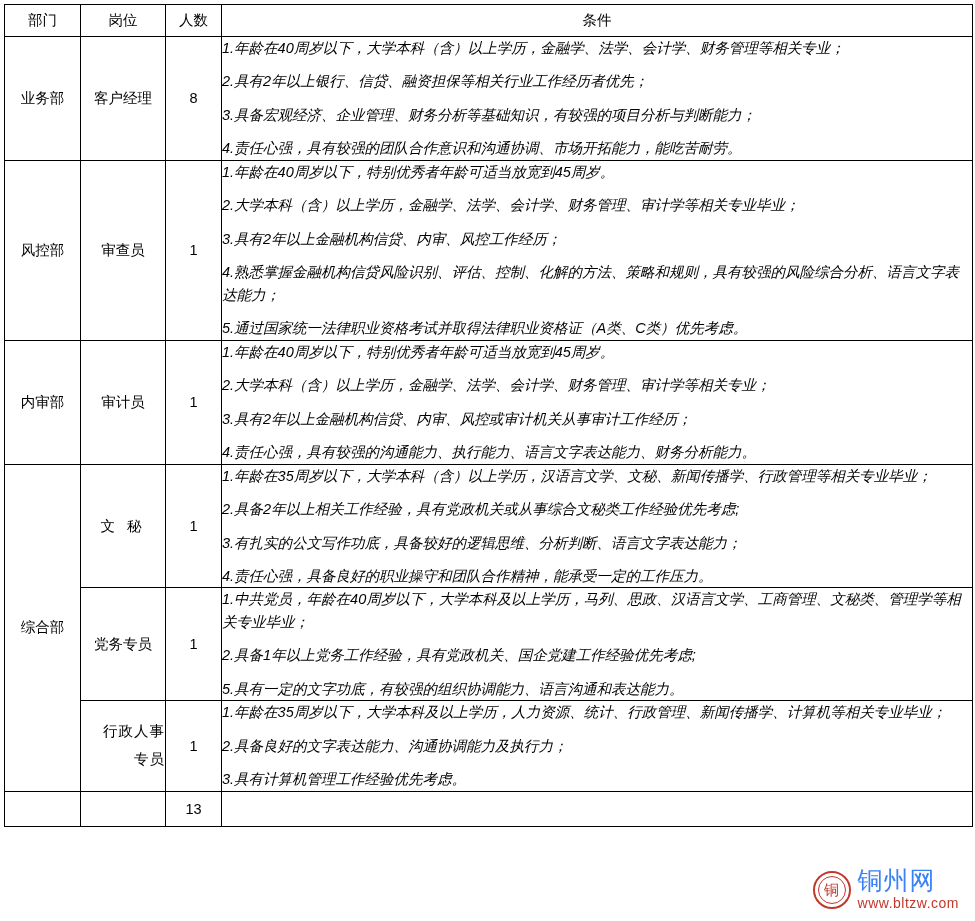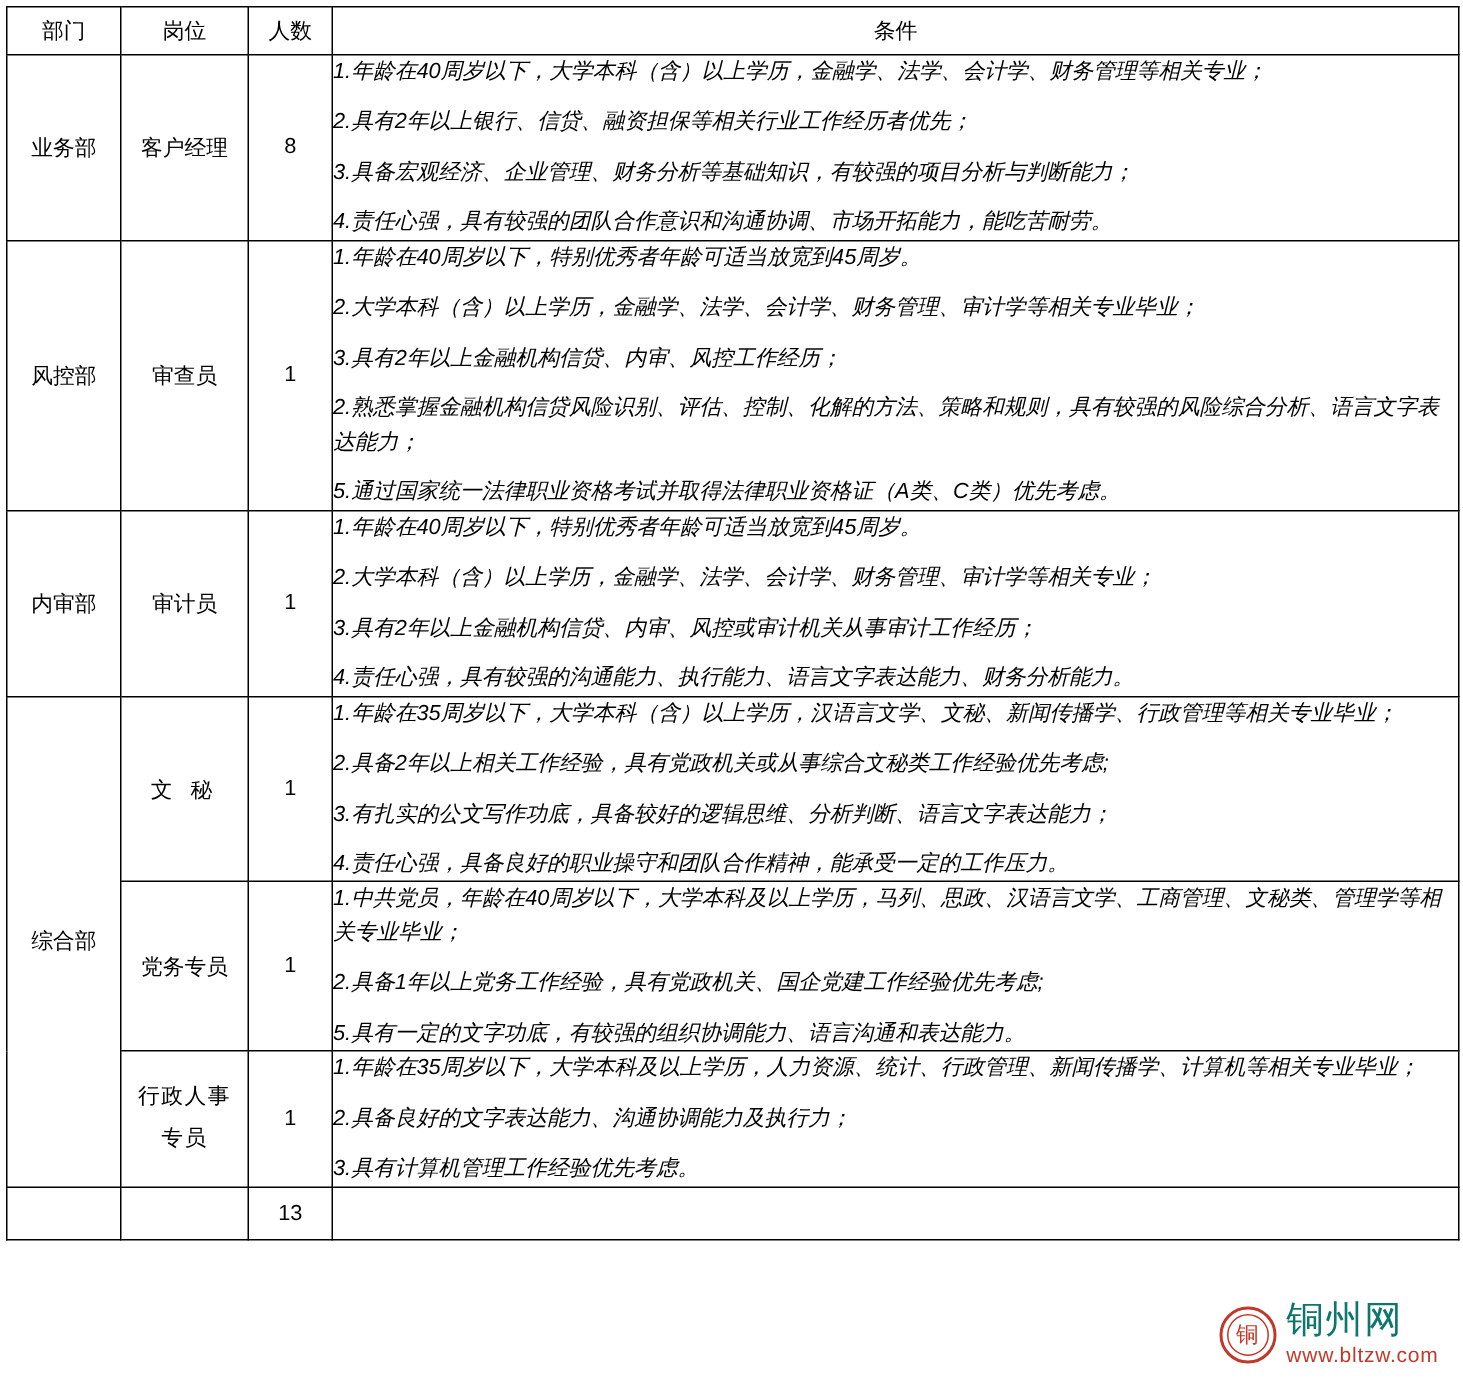--- a/index.html
+++ b/index.html
@@ -49,21 +49,21 @@
     line-height: 1.55;
   }
   td.cond p {
     margin: 0 0 11px 0;
     font-style: italic;
   }
   td.cond p:last-child {
     margin-bottom: 0;
   }
   td.post-two {
-    text-align: center;
+    text-align: right;
     line-height: 1.9;
     letter-spacing: 1px;
   }
   tr.total td {
     height: 34px;
   }
   tr.total td.blank1, tr.total td.blank2 { border-top: 1px solid #000; }
 
   
   .watermark {
@@ -92,21 +92,21 @@
   .wm-seal .glyph {
     position: absolute;
     left: 0; right: 0; top: 50%;
     transform: translateY(-50%);
     text-align: center;
     color: #c0392b;
     font-size: 15px;
     font-family: "DejaVu Sans", sans-serif;
   }
   .wm-text {
-    color: #0f766e;
+    color: #3b82f6;
     font-size: 25px;
     letter-spacing: 1px;
     line-height: 1;
   }
   .wm-sub {
     color: #c0392b;
     font-size: 14px;
     letter-spacing: 0.5px;
   }
   .wm-stack {
@@ -149,21 +149,21 @@
     </tr>
 
     <tr>
       <td class="dept">风控部</td>
       <td class="post">审查员</td>
       <td class="num">1</td>
       <td class="cond">
         <p>1.年龄在40周岁以下，特别优秀者年龄可适当放宽到45周岁。</p>
         <p>2.大学本科（含）以上学历，金融学、法学、会计学、财务管理、审计学等相关专业毕业；</p>
         <p>3.具有2年以上金融机构信贷、内审、风控工作经历；</p>
-        <p>2.熟悉掌握金融机构信贷风险识别、评估、控制、化解的方法、策略和规则，具有较强的风险综合分析、语言文字表达能力；</p>
+        <p>4.熟悉掌握金融机构信贷风险识别、评估、控制、化解的方法、策略和规则，具有较强的风险综合分析、语言文字表达能力；</p>
         <p>5.通过国家统一法律职业资格考试并取得法律职业资格证（A类、C类）优先考虑。</p>
       </td>
     </tr>
 
     <tr>
       <td class="dept">内审部</td>
       <td class="post">审计员</td>
       <td class="num">1</td>
       <td class="cond">
         <p>1.年龄在40周岁以下，特别优秀者年龄可适当放宽到45周岁。</p>

